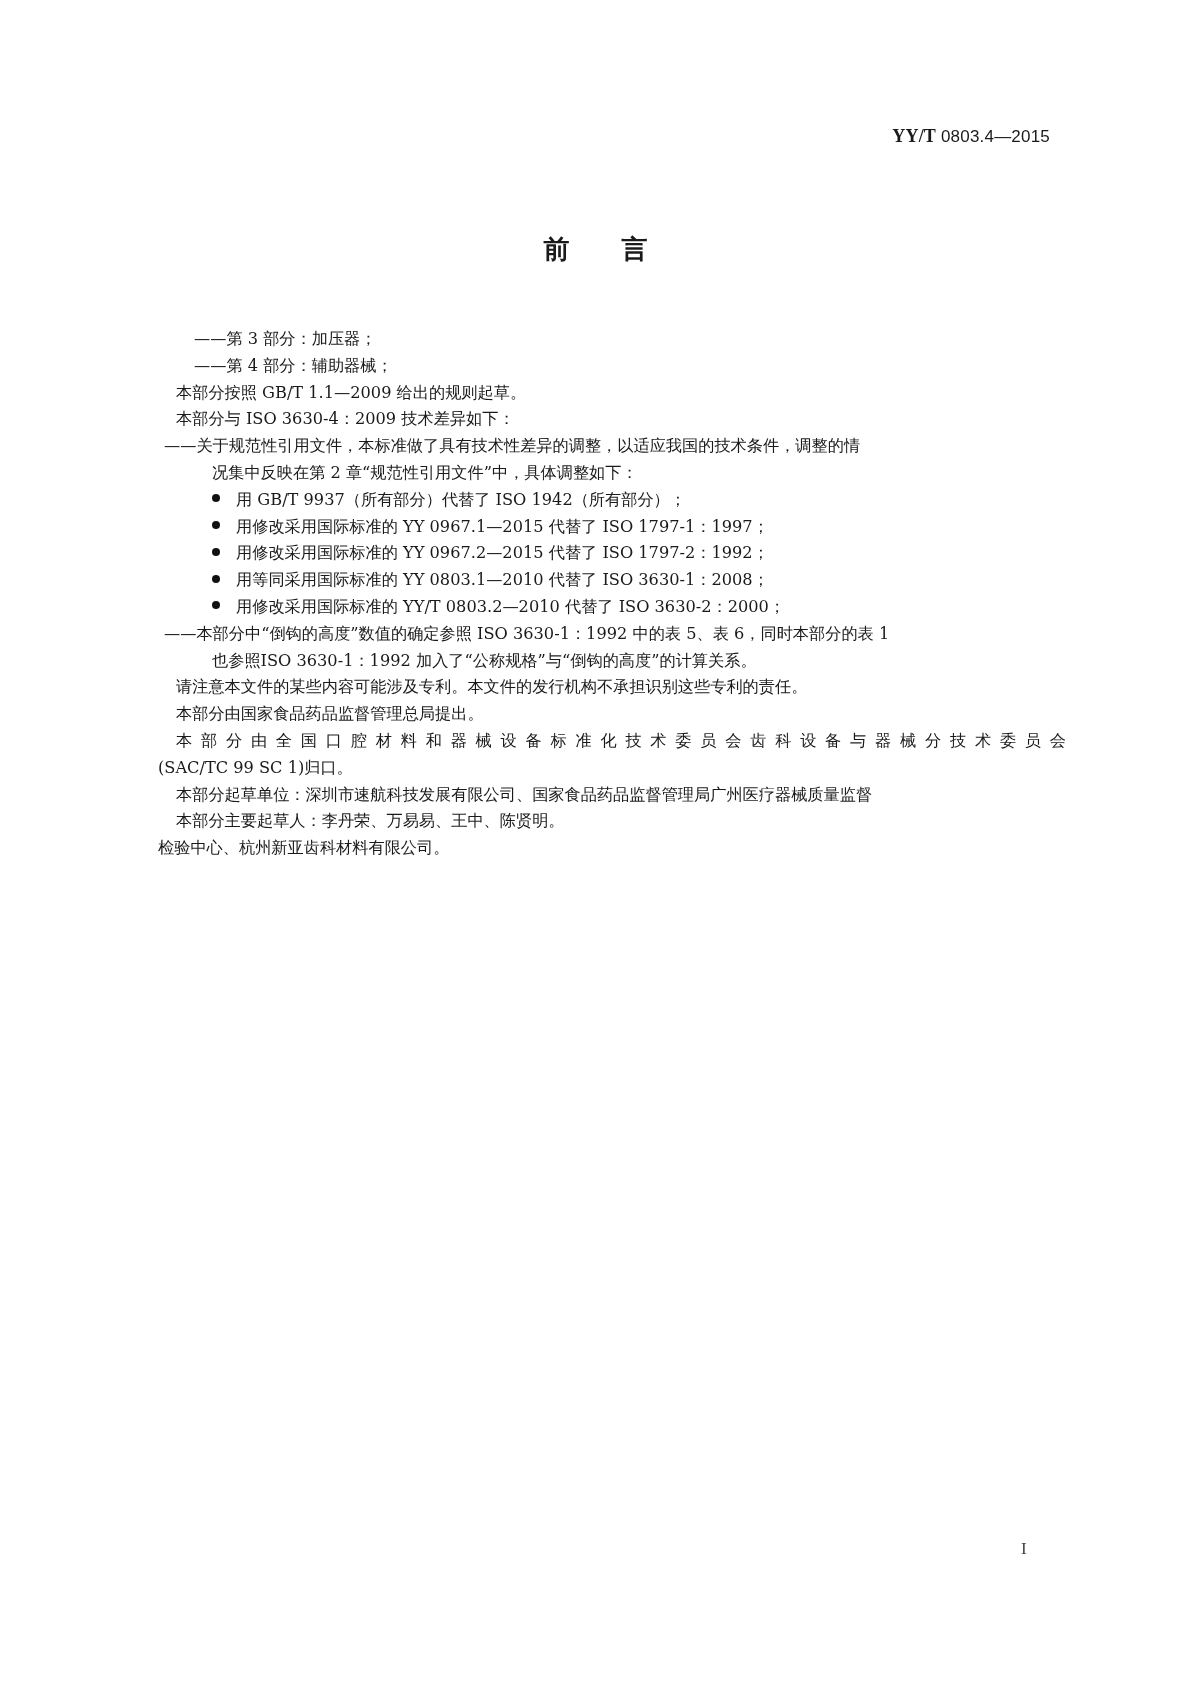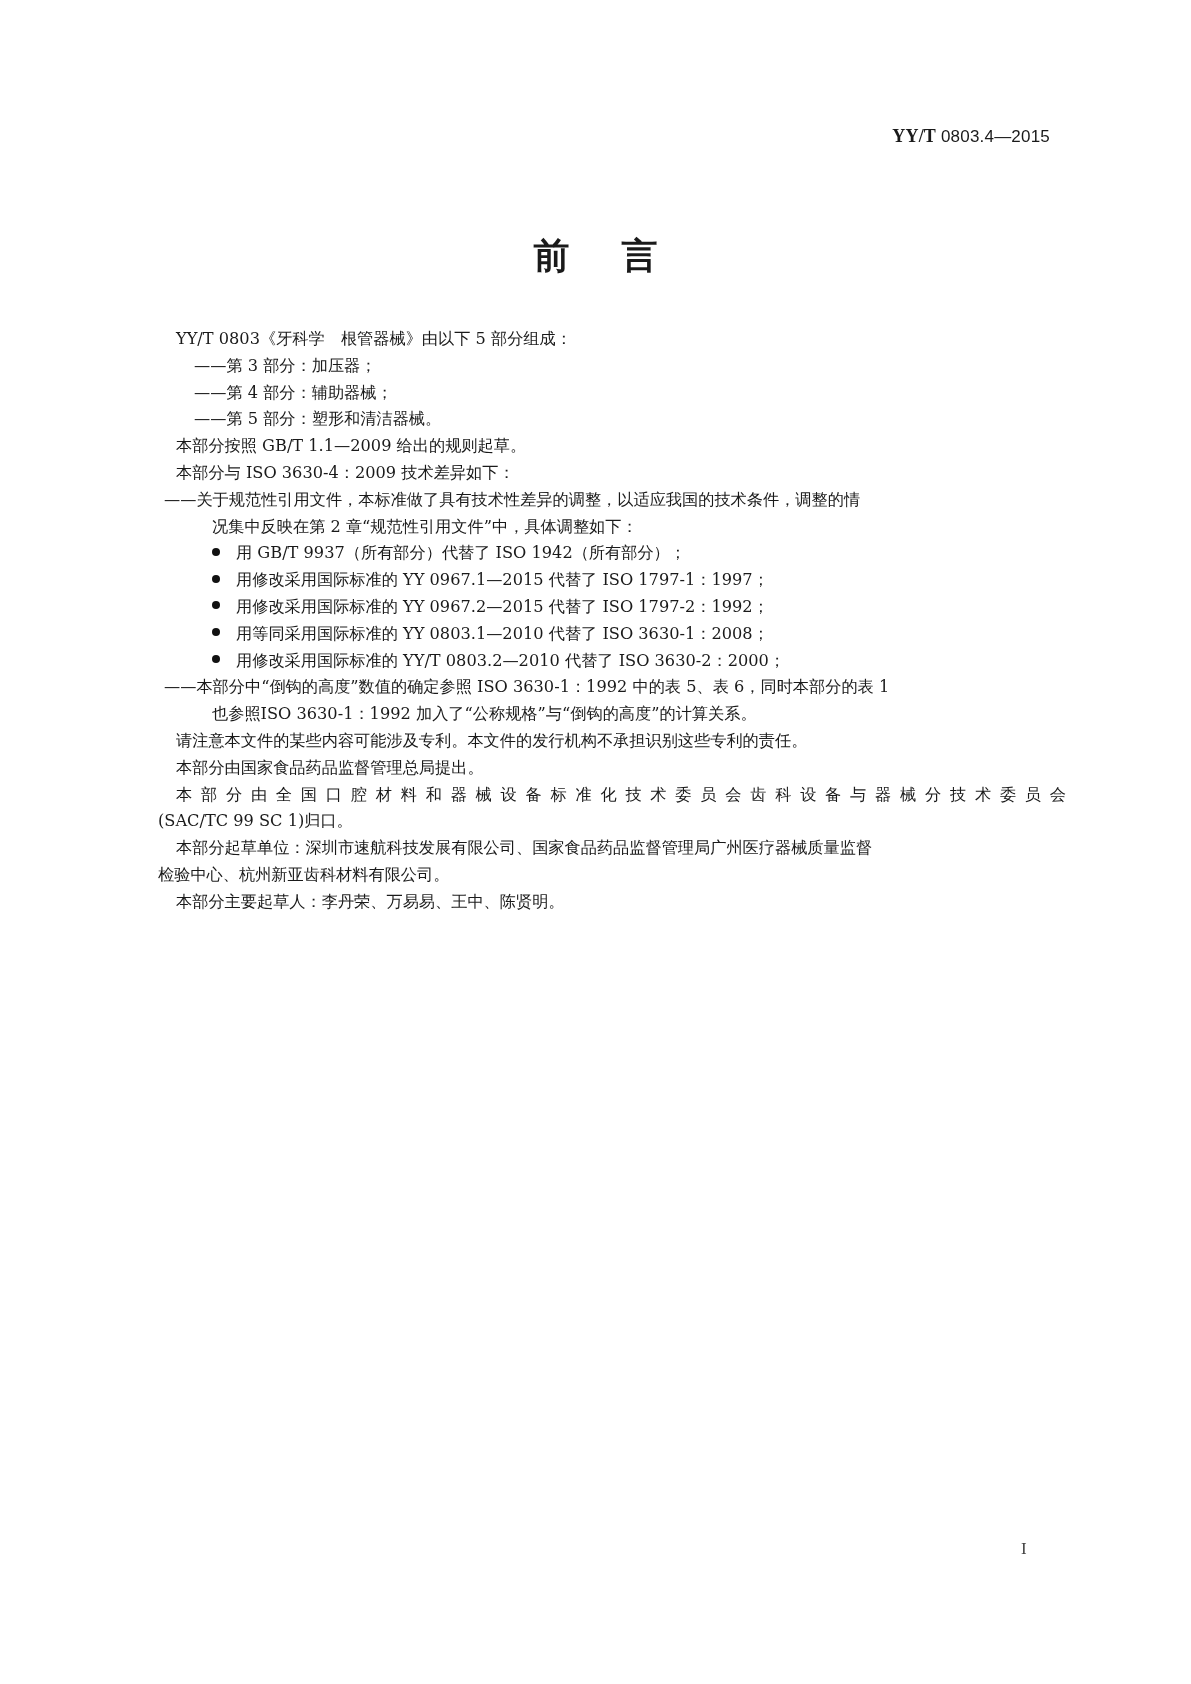--- a/index.html
+++ b/index.html
@@ -3,21 +3,21 @@
 <meta charset="utf-8">
 <style>
   html, body { margin: 0; padding: 0; background: #ffffff; }
   body { width: 1191px; height: 1684px; position: relative; overflow: hidden;
          font-family: "DejaVu Serif", "Liberation Serif", serif; color: #1a1a1a; }
   .std-code { position: absolute; top: 126px; right: 141px; font-size: 17px;
               font-family: "Liberation Sans", "DejaVu Sans", sans-serif; letter-spacing: 0.2px; }
   .std-code b { font-family: "Liberation Serif", "DejaVu Serif", serif; font-weight: bold; font-size: 18px; }
   .title { position: absolute; top: 232px; left: 0; width: 100%; text-align: center;
            font-family: "DejaVu Sans", "Liberation Sans", sans-serif; font-weight: bold;
-           font-size: 36px; letter-spacing: 52px; text-indent: 52px; }
+           font-size: 26px; letter-spacing: 52px; text-indent: 52px; }
   .body { position: absolute; top: 326px; left: 176px; width: 890px; font-size: 16.2px; line-height: 26.8px; }
   .line { white-space: nowrap; }
   .l0 { padding-left: 0; }
   .dash { padding-left: 18px; }
   .dash2 { padding-left: 0; }
   .cont { padding-left: 36px; }
   .bullet { padding-left: 36px; }
   .bullet .dot { display: inline-block; width: 8px; height: 8px; border-radius: 50%; background: #111;
                  margin-right: 16px; vertical-align: middle; position: relative; top: -2px; }
   .justify { text-align: justify; text-align-last: justify; white-space: normal; }
@@ -27,37 +27,35 @@
 </head>
 <body>
 
 <div class="std-code">
   <b>YY/T</b><span> 0803.4—2015</span>
 </div>
 
 <div class="title">前言</div>
 
 <div class="body">
-  <div class="line l0">YY/T 0803《牙科学　根管器械》由以下 5 部分组成：</div>
   <div class="line dash">——第 3 部分：加压器；</div>
   <div class="line dash">——第 4 部分：辅助器械；</div>
-  <div class="line dash">——第 5 部分：塑形和清洁器械。</div>
   <div class="line l0">本部分按照 GB/T 1.1—2009 给出的规则起草。</div>
   <div class="line l0">本部分与 ISO 3630-4：2009 技术差异如下：</div>
   <div class="line dash2" style="margin-left:-12px">——关于规范性引用文件，本标准做了具有技术性差异的调整，以适应我国的技术条件，调整的情</div>
   <div class="line cont">况集中反映在第 2 章“规范性引用文件”中，具体调整如下：</div>
   <div class="line bullet"><span class="dot"></span><span>用 GB/T 9937（所有部分）代替了 ISO 1942（所有部分）；</span></div>
   <div class="line bullet"><span class="dot"></span><span>用修改采用国际标准的 YY 0967.1—2015 代替了 ISO 1797-1：1997；</span></div>
   <div class="line bullet"><span class="dot"></span><span>用修改采用国际标准的 YY 0967.2—2015 代替了 ISO 1797-2：1992；</span></div>
   <div class="line bullet"><span class="dot"></span><span>用等同采用国际标准的 YY 0803.1—2010 代替了 ISO 3630-1：2008；</span></div>
   <div class="line bullet"><span class="dot"></span><span>用修改采用国际标准的 YY/T 0803.2—2010 代替了 ISO 3630-2：2000；</span></div>
   <div class="line dash2" style="margin-left:-12px">——本部分中“倒钩的高度”数值的确定参照 ISO 3630-1：1992 中的表 5、表 6，同时本部分的表 1</div>
   <div class="line cont">也参照ISO 3630-1：1992 加入了“公称规格”与“倒钩的高度”的计算关系。</div>
   <div class="line l0">请注意本文件的某些内容可能涉及专利。本文件的发行机构不承担识别这些专利的责任。</div>
   <div class="line l0">本部分由国家食品药品监督管理总局提出。</div>
   <div class="line l0 justify">本部分由全国口腔材料和器械设备标准化技术委员会齿科设备与器械分技术委员会</div>
   <div class="line" style="margin-left:-18px">(SAC/TC 99 SC 1)归口。</div>
   <div class="line l0">本部分起草单位：深圳市速航科技发展有限公司、国家食品药品监督管理局广州医疗器械质量监督</div>
+  <div class="line l0">本部分主要起草人：李丹荣、万易易、王中、陈贤明。</div>
   <div class="line" style="margin-left:-18px">检验中心、杭州新亚齿科材料有限公司。</div>
-  <div class="line l0">本部分主要起草人：李丹荣、万易易、王中、陈贤明。</div>
 </div>
 
 <div class="page-num">I</div>
 
 </body></html>

